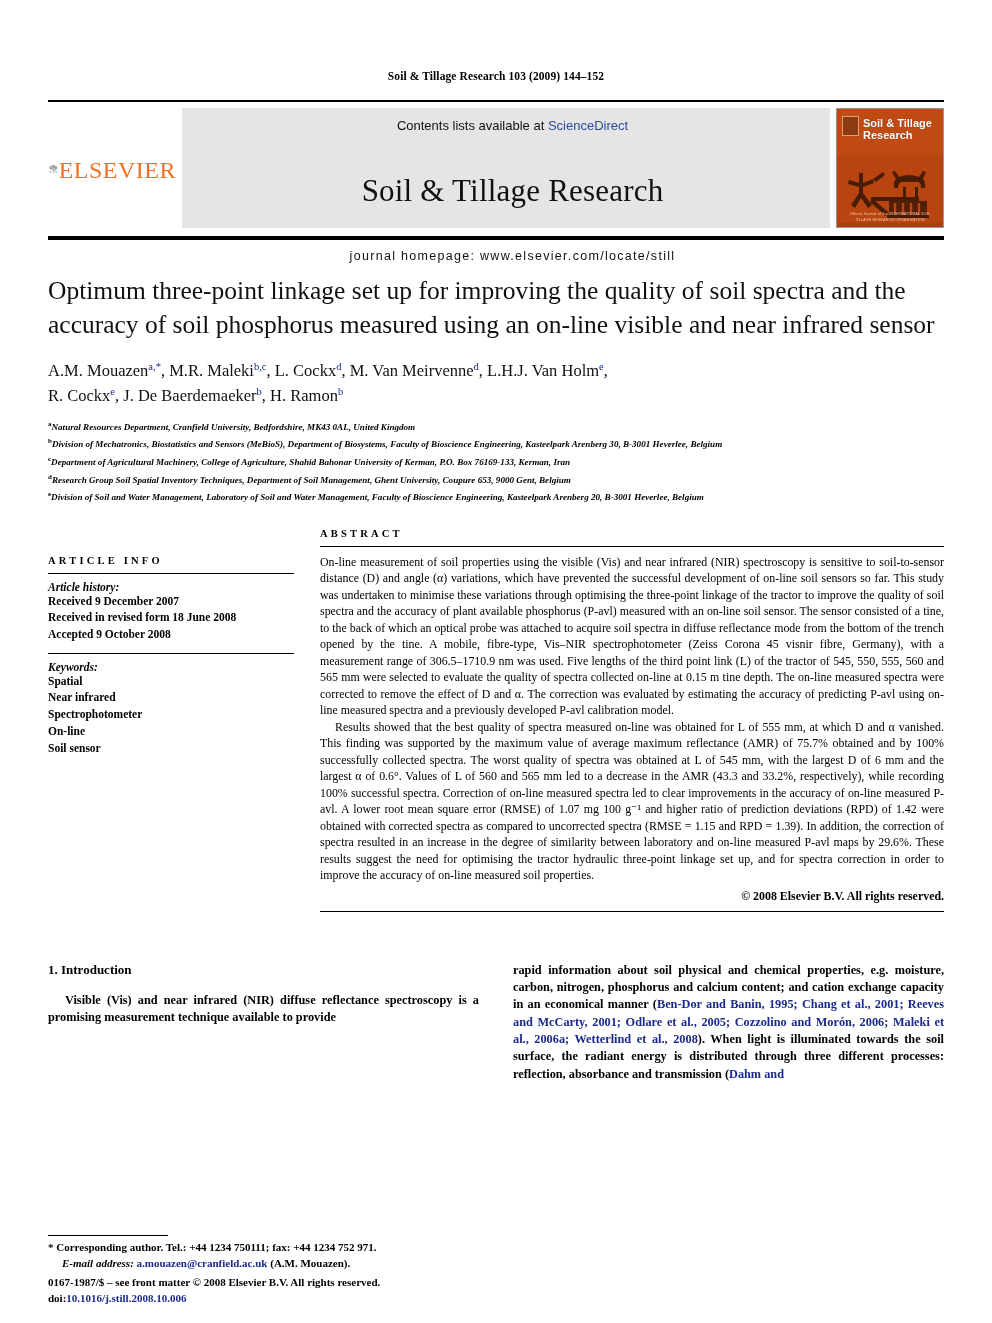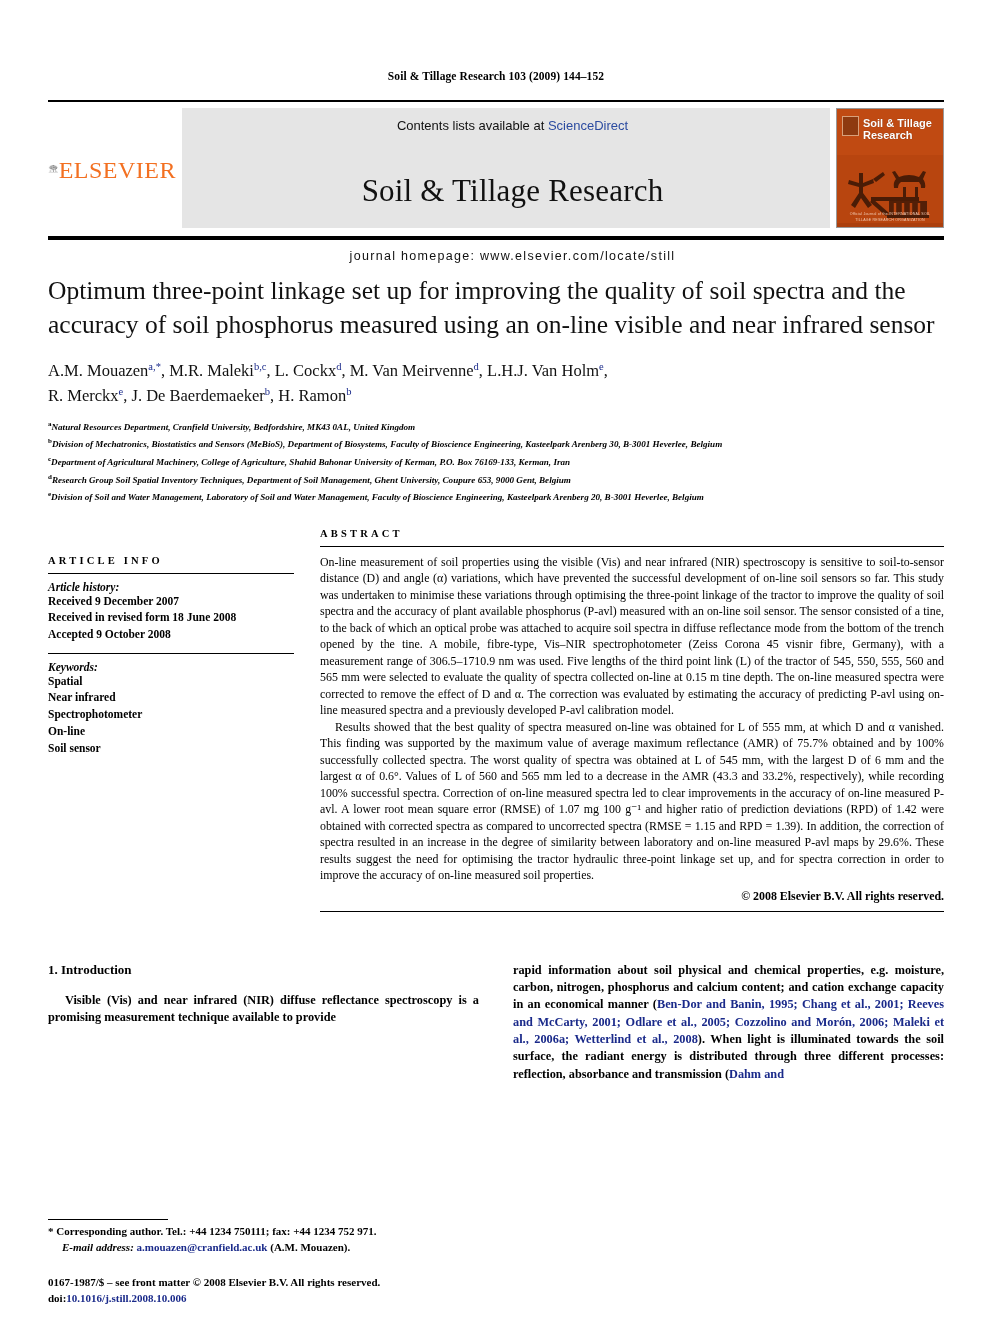--- a/index.html
+++ b/index.html
@@ -188,21 +188,21 @@
     font-size: 12.3px;
     line-height: 1.41;
     text-align: justify;
     font-weight: bold;
   }
   .btext p { margin: 0; }
   .btext p.indent { text-indent: 17px; }
   a.ref, .ref { color: #1a2a8a; text-decoration: none; }
 
   
-  .footnote-wrap { position: absolute; left: 48px; bottom: 68px; width: 425px; font-family: Liberation Serif, serif; }
+  .footnote-wrap { position: absolute; left: 48px; bottom: 52px; width: 425px; font-family: Liberation Serif, serif; }
   .fn-rule { border-top: 1px solid #000; width: 120px; margin-bottom: 4px; }
   .fn { font-size: 11px; line-height: 1.4; font-weight: bold; }
   .fn em { font-style: italic; }
   .imprint {
     position: absolute; left: 48px; bottom: 16px; width: 460px;
     font-size: 11px; line-height: 1.45; font-weight: bold;
   }
 </style>
 </head>
 <body>
@@ -281,21 +281,21 @@
   </div>
 
   <h1 class="title">Optimum three-point linkage set up for improving the quality of soil spectra and the accuracy of soil phosphorus measured using an on-line visible and near infrared sensor</h1>
 
   <div class="authors">
     <span><span>A.M. Mouazen</span><sup>a,*</sup></span>,
     <span><span>M.R. Maleki</span><sup>b,c</sup></span>,
     <span><span>L. Cockx</span><sup>d</sup></span>,
     <span><span>M. Van Meirvenne</span><sup>d</sup></span>,
     <span><span>L.H.J. Van Holm</span><sup>e</sup></span>,<br>
-    <span><span>R. Merckx</span><sup>e</sup></span>,
+    <span><span>R. Cockx</span><sup>e</sup></span>,
     <span><span>J. De Baerdemaeker</span><sup>b</sup></span>,
     <span><span>H. Ramon</span><sup>b</sup></span>
   </div>
 
   <div class="affil">
     <div><sup>a</sup><span>Natural Resources Department, Cranfield University, Bedfordshire, MK43 0AL, United Kingdom</span></div>
     <div><sup>b</sup><span>Division of Mechatronics, Biostatistics and Sensors (MeBioS), Department of Biosystems, Faculty of Bioscience Engineering, Kasteelpark Arenberg 30, B-3001 Heverlee, Belgium</span></div>
     <div><sup>c</sup><span>Department of Agricultural Machinery, College of Agriculture, Shahid Bahonar University of Kerman, P.O. Box 76169-133, Kerman, Iran</span></div>
     <div><sup>d</sup><span>Research Group Soil Spatial Inventory Techniques, Department of Soil Management, Ghent University, Coupure 653, 9000 Gent, Belgium</span></div>
     <div><sup>e</sup><span>Division of Soil and Water Management, Laboratory of Soil and Water Management, Faculty of Bioscience Engineering, Kasteelpark Arenberg 20, B-3001 Heverlee, Belgium</span></div>

